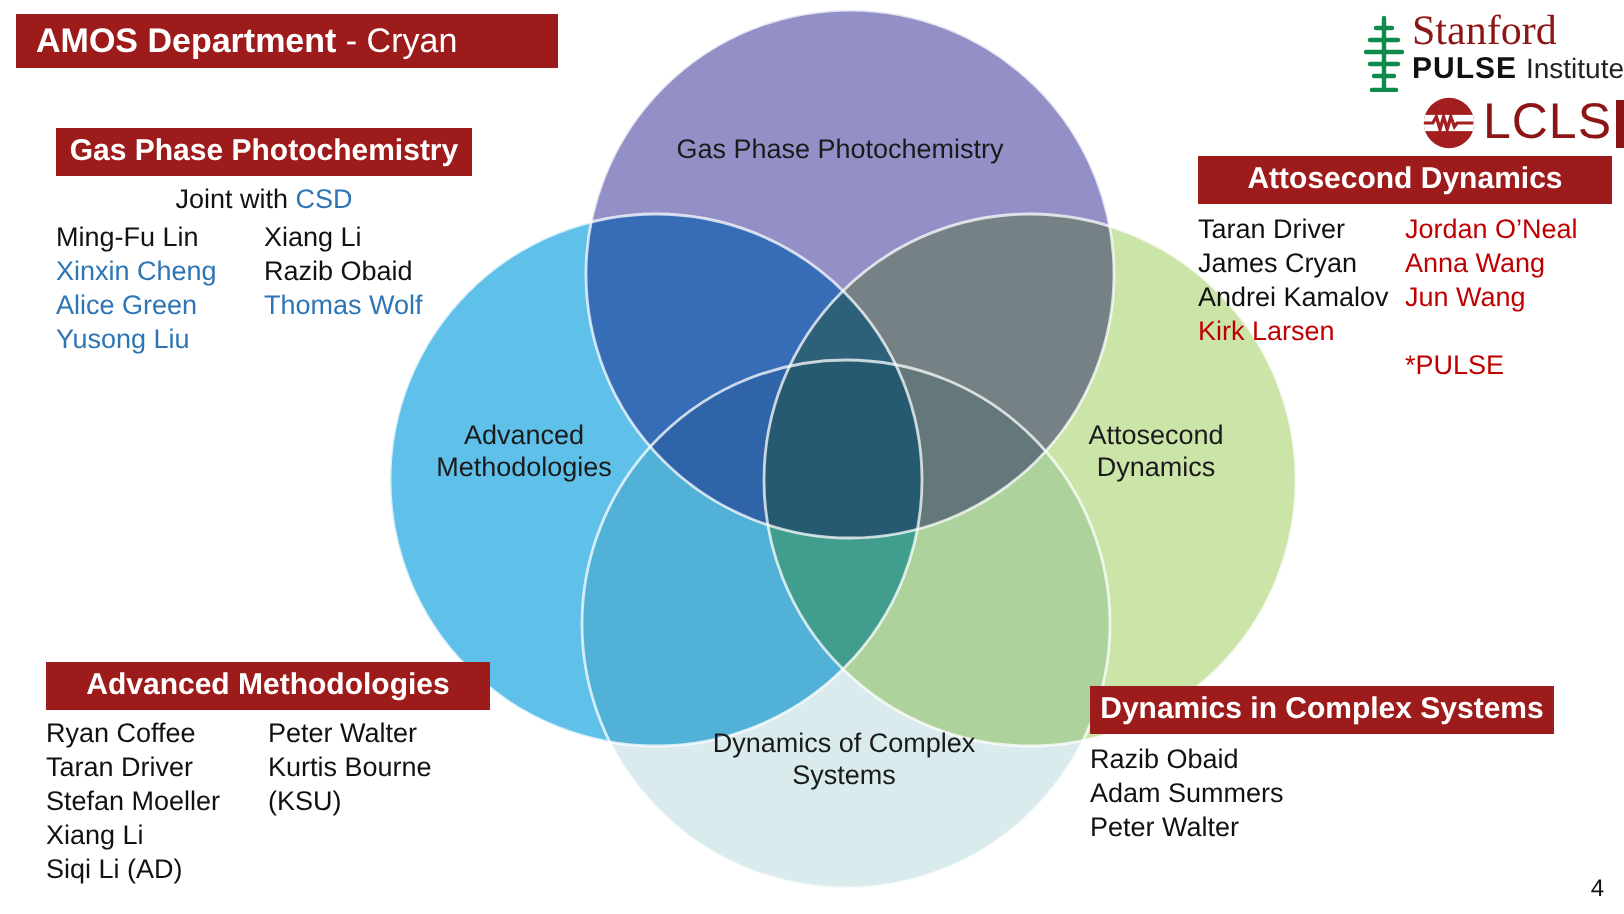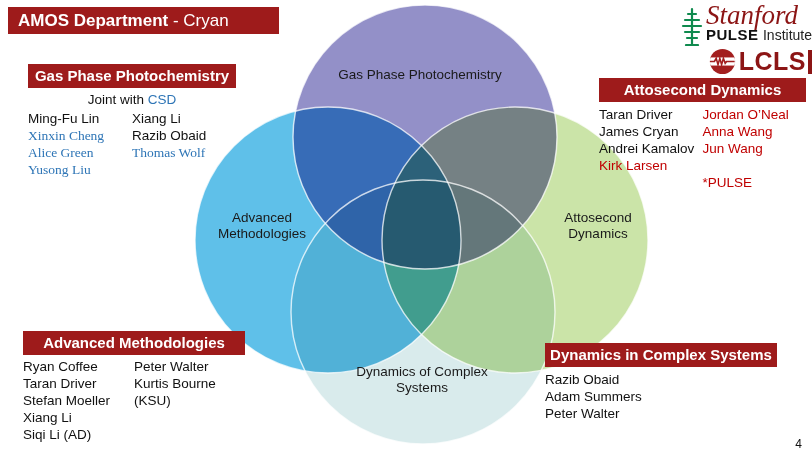--- a/index.html
+++ b/index.html
@@ -23,32 +23,32 @@
   .group{position:absolute;font-size:13.5px;line-height:17px;}
   .ghdr{
     background:var(--red-bg);color:#fff;font-weight:bold;font-size:15px;
     height:24px;line-height:24px;text-align:center;width:100%;
   }
   .note{text-align:center;margin-top:3px;}
   .note .csd{color:var(--blue);text-align:center;}
   .cols{display:flex;margin-top:2px;}
   .col{flex:1;}
   .nm{min-height:17px;}
-  .nm.blue{color:var(--blue);font-family:Liberation Serif, serif;}
+  .nm.blue{color:var(--blue);}
   .nm.red{color:var(--nred);}
   
   .logos{position:absolute;top:3px;right:0;}
   .pulse-row{display:flex;align-items:flex-start;justify-content:flex-end;}
   .tree{margin:3px 2px 0 0;}
-  .stanford{font-family:"Liberation Serif",serif;color:var(--card);font-size:27px;line-height:25px;font-style:italic;}
+  .stanford{font-family:"Liberation Serif",serif;color:var(--card);font-size:21px;line-height:25px;}
   .pulseline{text-align:left;line-height:13px;}
   .pulse{font-weight:bold;font-size:15px;letter-spacing:.5px;color:#111;text-align:right;}
   .institute{font-size:14px;color:#222;}
   .lcls-row{display:flex;align-items:center;justify-content:flex-end;margin-top:1px;}
-  .lcls{font-weight:bold;font-size:25px;color:var(--card);letter-spacing:.5px;margin-left:3px;}
+  .lcls{font-weight:normal;font-size:25px;color:var(--card);letter-spacing:.5px;margin-left:3px;}
   .lcls-bar{width:4px;height:24px;background:var(--card);margin-left:2px;}
   .pagenum{position:absolute;right:10px;bottom:6px;font-size:12px;color:#111;}
 </style>
 </head>
 <body>
 
 <div class="slide">
 
   <svg class="venn" width="812" height="457" viewBox="0 0 812 457" style="isolation:isolate">
     <g>
@@ -61,21 +61,21 @@
       <circle cx="425" cy="137" r="132"></circle>
       <circle cx="328" cy="240" r="133"></circle>
       <circle cx="515" cy="240" r="133"></circle>
       <circle cx="423" cy="312" r="132"></circle>
     </g>
   </svg>
 
   <div class="vlabel" style="left:420px;top:75px;">Gas Phase Photochemistry</div>
   <div class="vlabel" style="left:262px;top:226px;">Advanced
 Methodologies</div>
-  <div class="vlabel" style="left:598px;top:226px;">Attosecond
+  <div class="vlabel" style="left:578px;top:226px;">Attosecond
 Dynamics</div>
   <div class="vlabel" style="left:422px;top:380px;">Dynamics of Complex
 Systems</div>
 
   <div class="titlebar"><span class="b">AMOS Department</span><span> - Cryan</span></div>
 
   <div class="group" style="left:28px;top:64px;width:208px;">
     <div class="ghdr">Gas Phase Photochemistry</div>
     <div class="note"><span>Joint with </span><span class="csd">CSD</span></div>
     <div class="cols">

